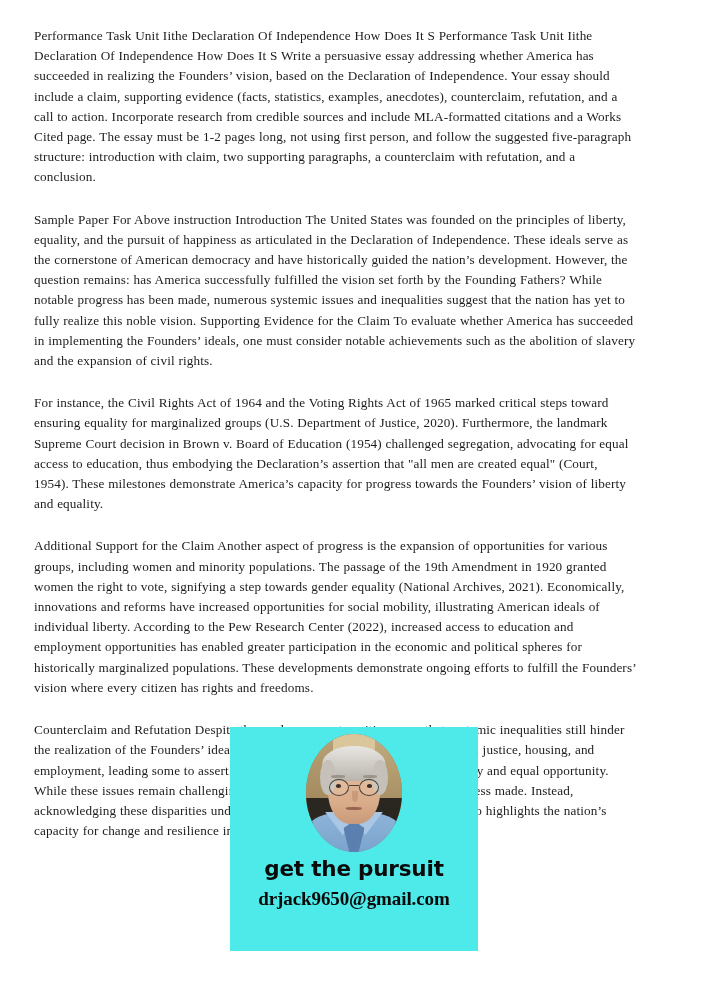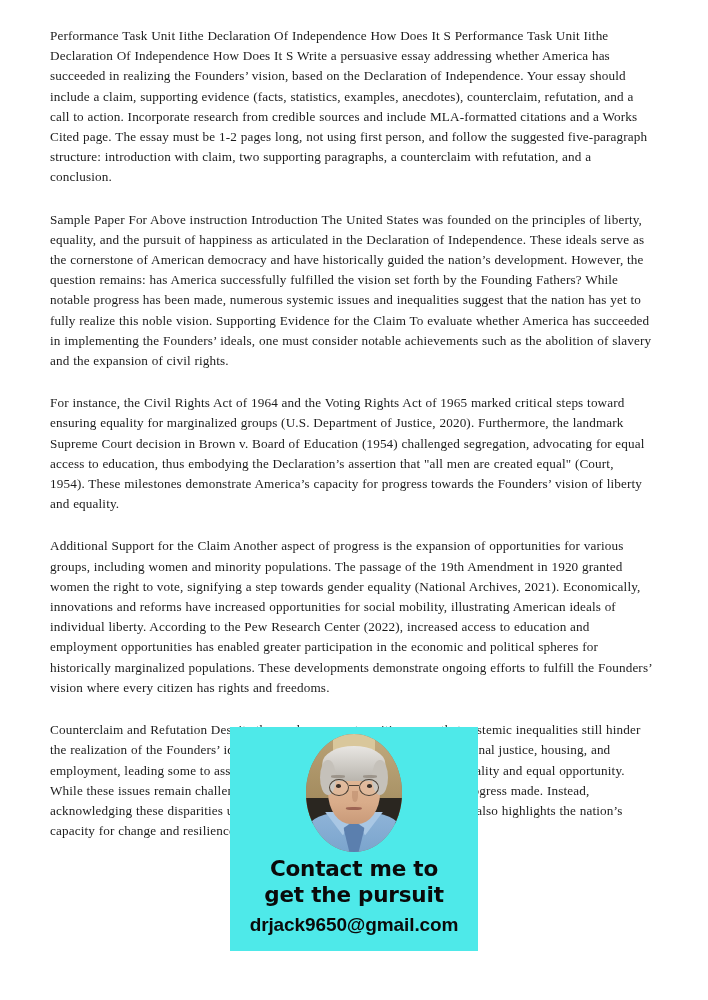--- a/index.html
+++ b/index.html
@@ -20,21 +20,21 @@
   #page {
     position: absolute;
     inset: 0;
     width: 708px;
     height: 1000px;
     background: #ffffff;
   }
 
   #doc-body {
     position: absolute;
-    left: 50px;
+    left: 34px;
     top: 26px;
     width: 602px;
   }
 
   .para {
     margin: 0 0 22px 0;
     font-size: 13.2px;
     line-height: 20.2px;
     text-align: left;
     color: #1c1c1c;
@@ -168,21 +168,21 @@
     font-weight: bold;
     font-size: 21.5px;
     line-height: 26px;
     color: #0a0a0a;
     margin: 2px 0 0 0;
     letter-spacing: -0.2px;
   }
   #contact-headline .hl-line { display: block; }
 
   #contact-email {
-    font-family: Liberation Sans, sans-serif;
+    font-family: Liberation Serif, serif;
     font-weight: bold;
     font-size: 19px;
     line-height: 24px;
     color: #0a0a0a;
     margin-top: 5px;
     letter-spacing: -0.1px;
   }
 </style>
 </head>
 <body>
@@ -218,21 +218,20 @@
       <div class="ph-glass-l"></div>
       <div class="ph-glass-r"></div>
       <div class="ph-bridge"></div>
       <div class="ph-eye-l"></div>
       <div class="ph-eye-r"></div>
       <div class="ph-nose"></div>
       <div class="ph-mouth"></div>
     </div>
 
     <div id="contact-headline">
-      <span class="hl-line">Contact me to</span>
       <span class="hl-line">get the pursuit</span>
     </div>
 
     <div id="contact-email">drjack9650@gmail.com</div>
 
   </div>
 
 </div>
 
 </body></html>

